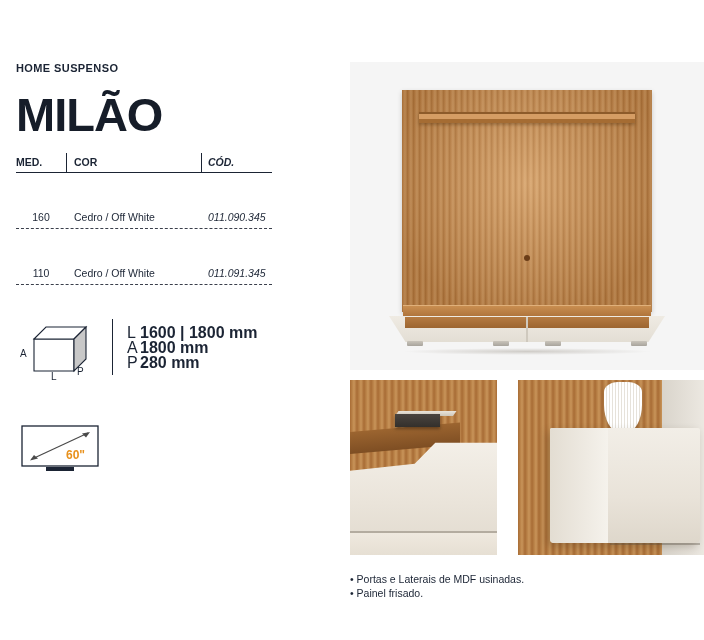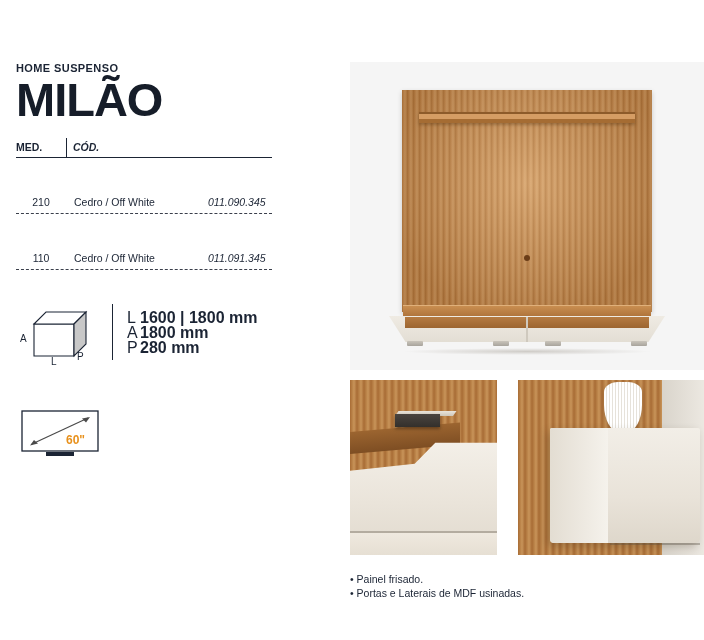--- a/index.html
+++ b/index.html
@@ -14,21 +14,21 @@
 
   
   .left { position: absolute; left: 16px; top: 62px; width: 300px; }
 
   .kicker {
     font-size: 11px; font-weight: bold; letter-spacing: .4px;
     color: #1b2434; text-transform: uppercase;
   }
   .title {
     font-size: 47px; font-weight: bold; letter-spacing: -1px;
-    color: #161d29; line-height: .98; margin-top: 3px;
+    color: #161d29; line-height: .98; margin-top: 18px;
   }
 
   
   .tbl { margin-top: 18px; width: 256px; }
   .trow { display: flex; align-items: flex-end; }
   .thead .c { font-size: 10.5px; font-weight: bold; padding: 0 0 4px 0; color:#1b2434;}
   .thead { border-bottom: 1.3px solid #1b2434; }
   .c-med { width: 50px; }
   .c-cor { width: 135px; padding-left: 8px !important; position: relative; }
   .c-cod { width: 71px; padding-left: 7px !important; position: relative; font-style: italic; }
@@ -205,25 +205,26 @@
 <div class="page">
 
   <div class="left">
 
     <div class="kicker">HOME SUSPENSO</div>
     <div class="title">MILÃO</div>
 
     <div class="tbl">
       <div class="trow thead">
         <div class="c c-med">MED.</div>
+        <div class="c c-cor">COR</div>
         <div class="c c-cod">CÓD.</div>
       </div>
       <div class="tbody">
         <div class="trow">
-          <div class="c c-med">210</div>
+          <div class="c c-med">160</div>
           <div class="c c-cor">Cedro / Off White</div>
           <div class="c c-cod">011.090.345</div>
         </div>
         <div class="trow">
           <div class="c c-med">110</div>
           <div class="c c-cor">Cedro / Off White</div>
           <div class="c c-cod">011.091.345</div>
         </div>
       </div>
     </div>
@@ -295,17 +296,17 @@
   <div class="detail detail-right">
     <div class="fluted"></div>
     <div class="dr-wall"></div>
     <div class="vase"></div>
     <div class="dr-box"></div>
     <div class="dr-side"></div>
     <div class="dr-gap"></div>
   </div>
 
   <div class="bullets">
+    <div class="bullet">• Portas e Laterais de MDF usinadas.</div>
     <div class="bullet">• Painel frisado.</div>
-    <div class="bullet">• Portas e Laterais de MDF usinadas.</div>
   </div>
 
 </div>
 
 </body></html>

